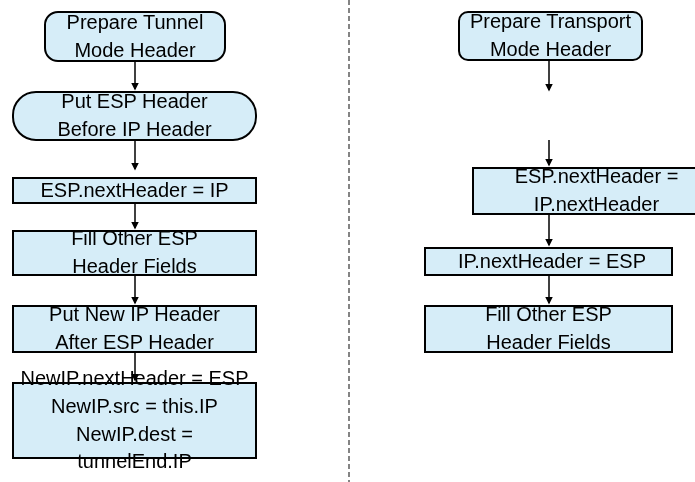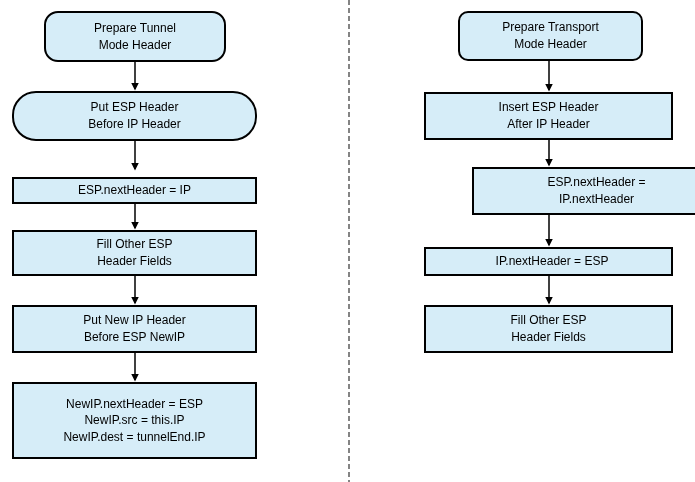--- a/index.html
+++ b/index.html
@@ -31,21 +31,21 @@
     display: flex;
     align-items: center;
     justify-content: center;
     text-align: center;
   }
   .node.rounded {
     border-radius: 14px;
   }
   .node-text {
     white-space: pre-line;
-    font-size: 12px;
+    font-size: 20px;
     line-height: 1.38;
     color: #000000;
     padding: 0 4px;
   }
 </style>
 </head>
 <body>
 
 <div class="canvas">
 
@@ -88,38 +88,34 @@
     <div class="node-text">ESP.nextHeader = IP</div>
   </div>
 
   <div class="node" style="left:12px; top:230px; width:245px; height:46px;">
     <div class="node-text">Fill Other ESP
 Header Fields</div>
   </div>
 
   <div class="node" style="left:12px; top:305px; width:245px; height:48px;">
     <div class="node-text">Put New IP Header
-Before ESP NewIP</div>
+After ESP Header</div>
   </div>
 
   <div class="node" style="left:12px; top:382px; width:245px; height:77px;">
     <div class="node-text">NewIP.nextHeader = ESP
 NewIP.src = this.IP
 NewIP.dest = tunnelEnd.IP</div>
   </div>
 
   <div class="node rounded" style="left:458px; top:11px; width:185px; height:50px;border-radius:10px;">
     <div class="node-text">Prepare Transport
 Mode Header</div>
   </div>
 
-  <div class="node" style="left:424px; top:92px; width:249px; height:48px;">
-    <div class="node-text">Insert ESP Header
-After IP Header</div>
-  </div>
 
   <div class="node" style="left:424px; top:167px; width:249px; height:48px;margin-left:48px;">
     <div class="node-text">ESP.nextHeader =
 IP.nextHeader</div>
   </div>
 
   <div class="node" style="left:424px; top:247px; width:249px; height:29px;padding-left:7px;">
     <div class="node-text">IP.nextHeader = ESP</div>
   </div>
 

